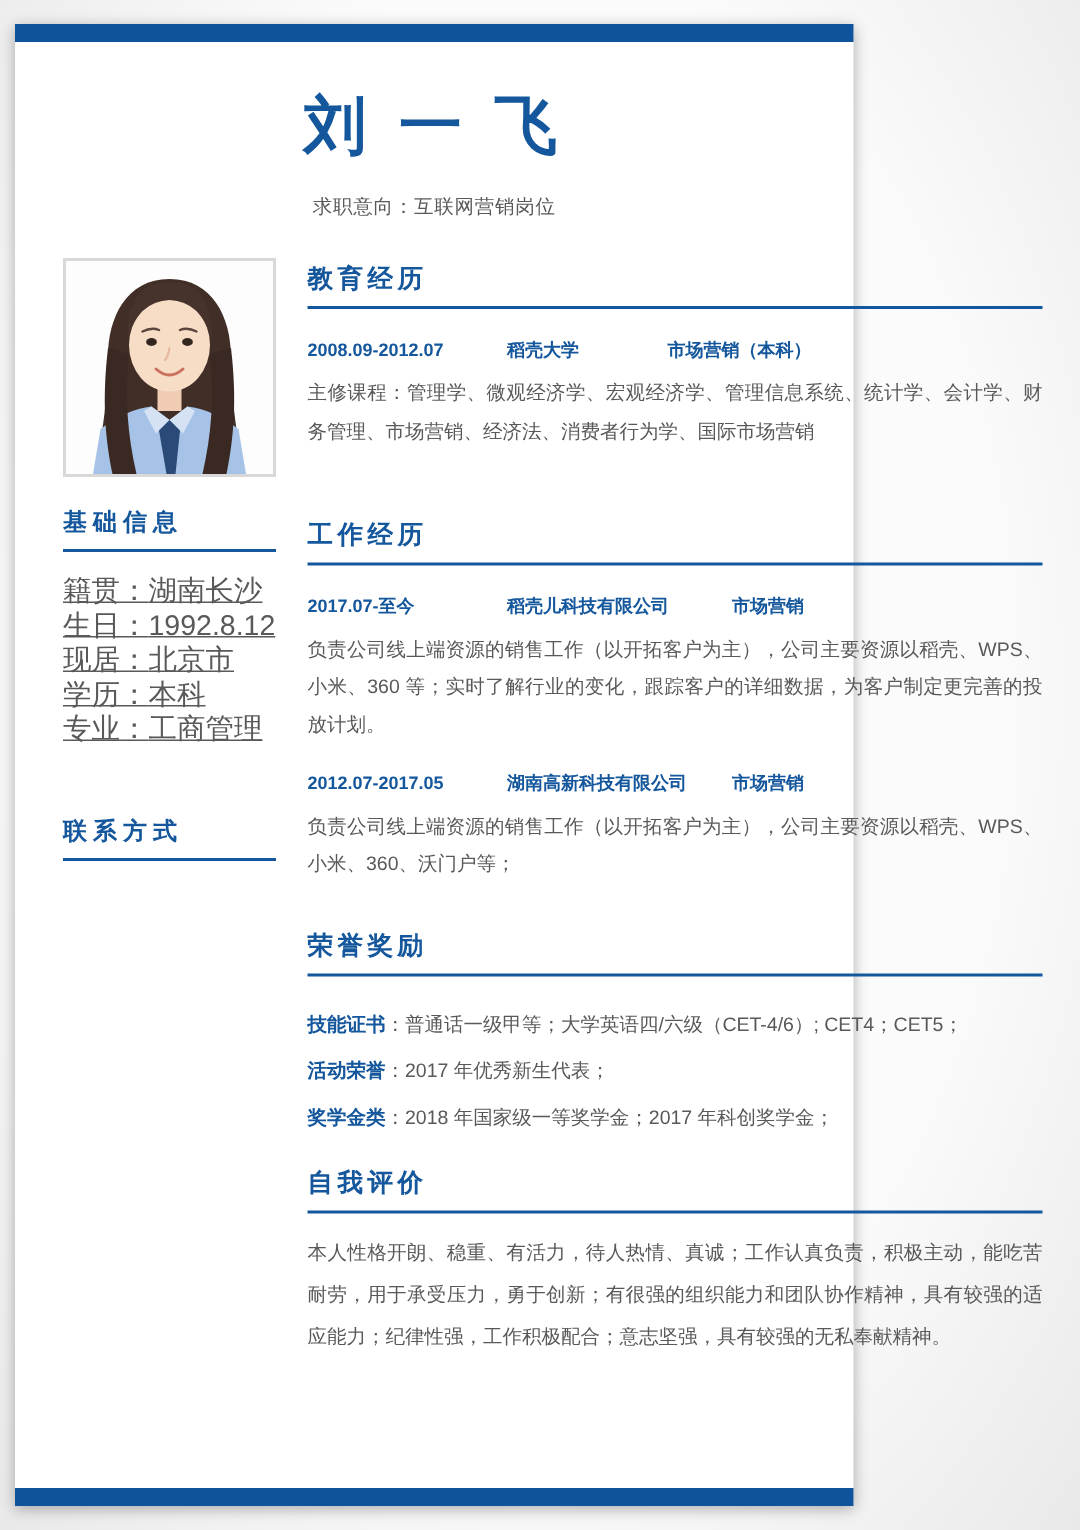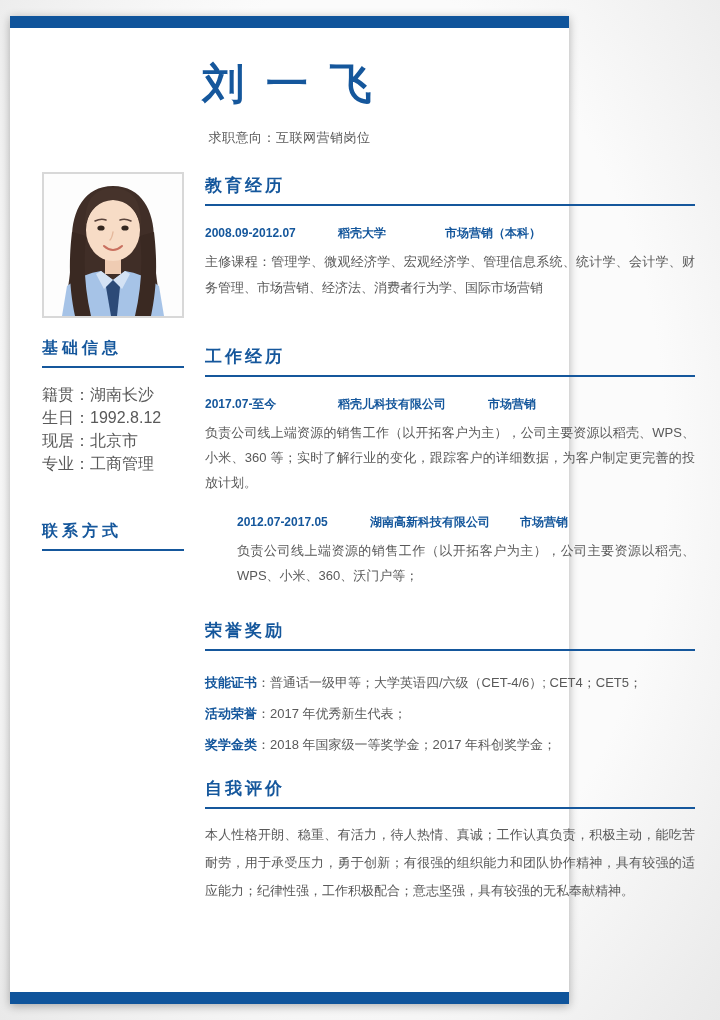--- a/index.html
+++ b/index.html
@@ -35,21 +35,21 @@
     width:142px;height:146px;border:2px solid var(--photo-border);
     background:#fdfdfd;overflow:hidden;
   }
   .photo svg{display:block;width:100%;height:100%;}
   .side-section{margin-top:20px;}
   .side-section.contact{margin-top:46px;}
   .side-title{
     text-align:left;color:var(--accent);font-weight:bold;font-size:16px;
     letter-spacing:4px;padding-bottom:7px;border-bottom:2px solid var(--accent);
   }
-  .side-list{margin-top:15px;font-size:16px;color:var(--gray);}
+  .side-list{margin-top:15px;font-size:19px;color:var(--gray);text-decoration:underline;}
   .side-line{line-height:23px;white-space:nowrap;}
   .side-section.contact .side-line{line-height:24px;}
   .wavy{
     text-decoration-line:underline;
     text-decoration-style:wavy;
     text-decoration-color:var(--squiggle);
     text-decoration-thickness:1px;
     text-underline-offset:3px;
   }
 
@@ -61,21 +61,21 @@
   }
   .section.edu{margin-top:0;}
   .section.work{margin-top:44px;}
   .section.honors{margin-top:31px;}
   .section.selfeval{margin-top:17px;}
 
   .entry-head{margin-top:19px;font-size:12px;font-weight:bold;color:var(--accent);white-space:nowrap;}
   .entry-head .period{display:inline-block;min-width:133px;}
   .entry-head .org.org-edu{display:inline-block;min-width:107px;}
   .entry-head .org.org-job{display:inline-block;min-width:150px;}
-  .entry + .entry{margin-top:10px;margin-left:32px;}
+  .entry + .entry{margin-top:10px;}
   .entry-desc{
     margin-top:7px;font-size:13px;color:var(--gray);line-height:26px;
     text-align:justify;
   }
   .section.work .entry-desc{line-height:25px;}
 
   .honor-list{margin-top:16px;font-size:13px;}
   .honor-line{line-height:31px;color:var(--gray);white-space:nowrap;}
   .honor-label{font-weight:bold;color:var(--accent);}
 
@@ -125,20 +125,21 @@
         <path d="M60,72 Q69,80 78,72" stroke="#c9705f" stroke-width="2" fill="none" stroke-linecap="round"></path>
       </svg>
     </div>
 
     <div class="side-section">
       <div class="side-title">基础信息</div>
       <div class="side-list">
         <div class="side-line"><span>籍贯：</span><span>湖南长沙</span></div>
         <div class="side-line"><span>生日：</span><span>1992.8.12</span></div>
         <div class="side-line"><span>现居：</span><span>北京市</span></div>
+        <div class="side-line"><span>学历：</span><span>本科</span></div>
         <div class="side-line"><span>专业：</span><span>工商管理</span></div>
       </div>
     </div>
 
     <div class="side-section contact">
       <div class="side-title">联系方式</div>
     </div>
   </div>
 
   <div class="right-col">

